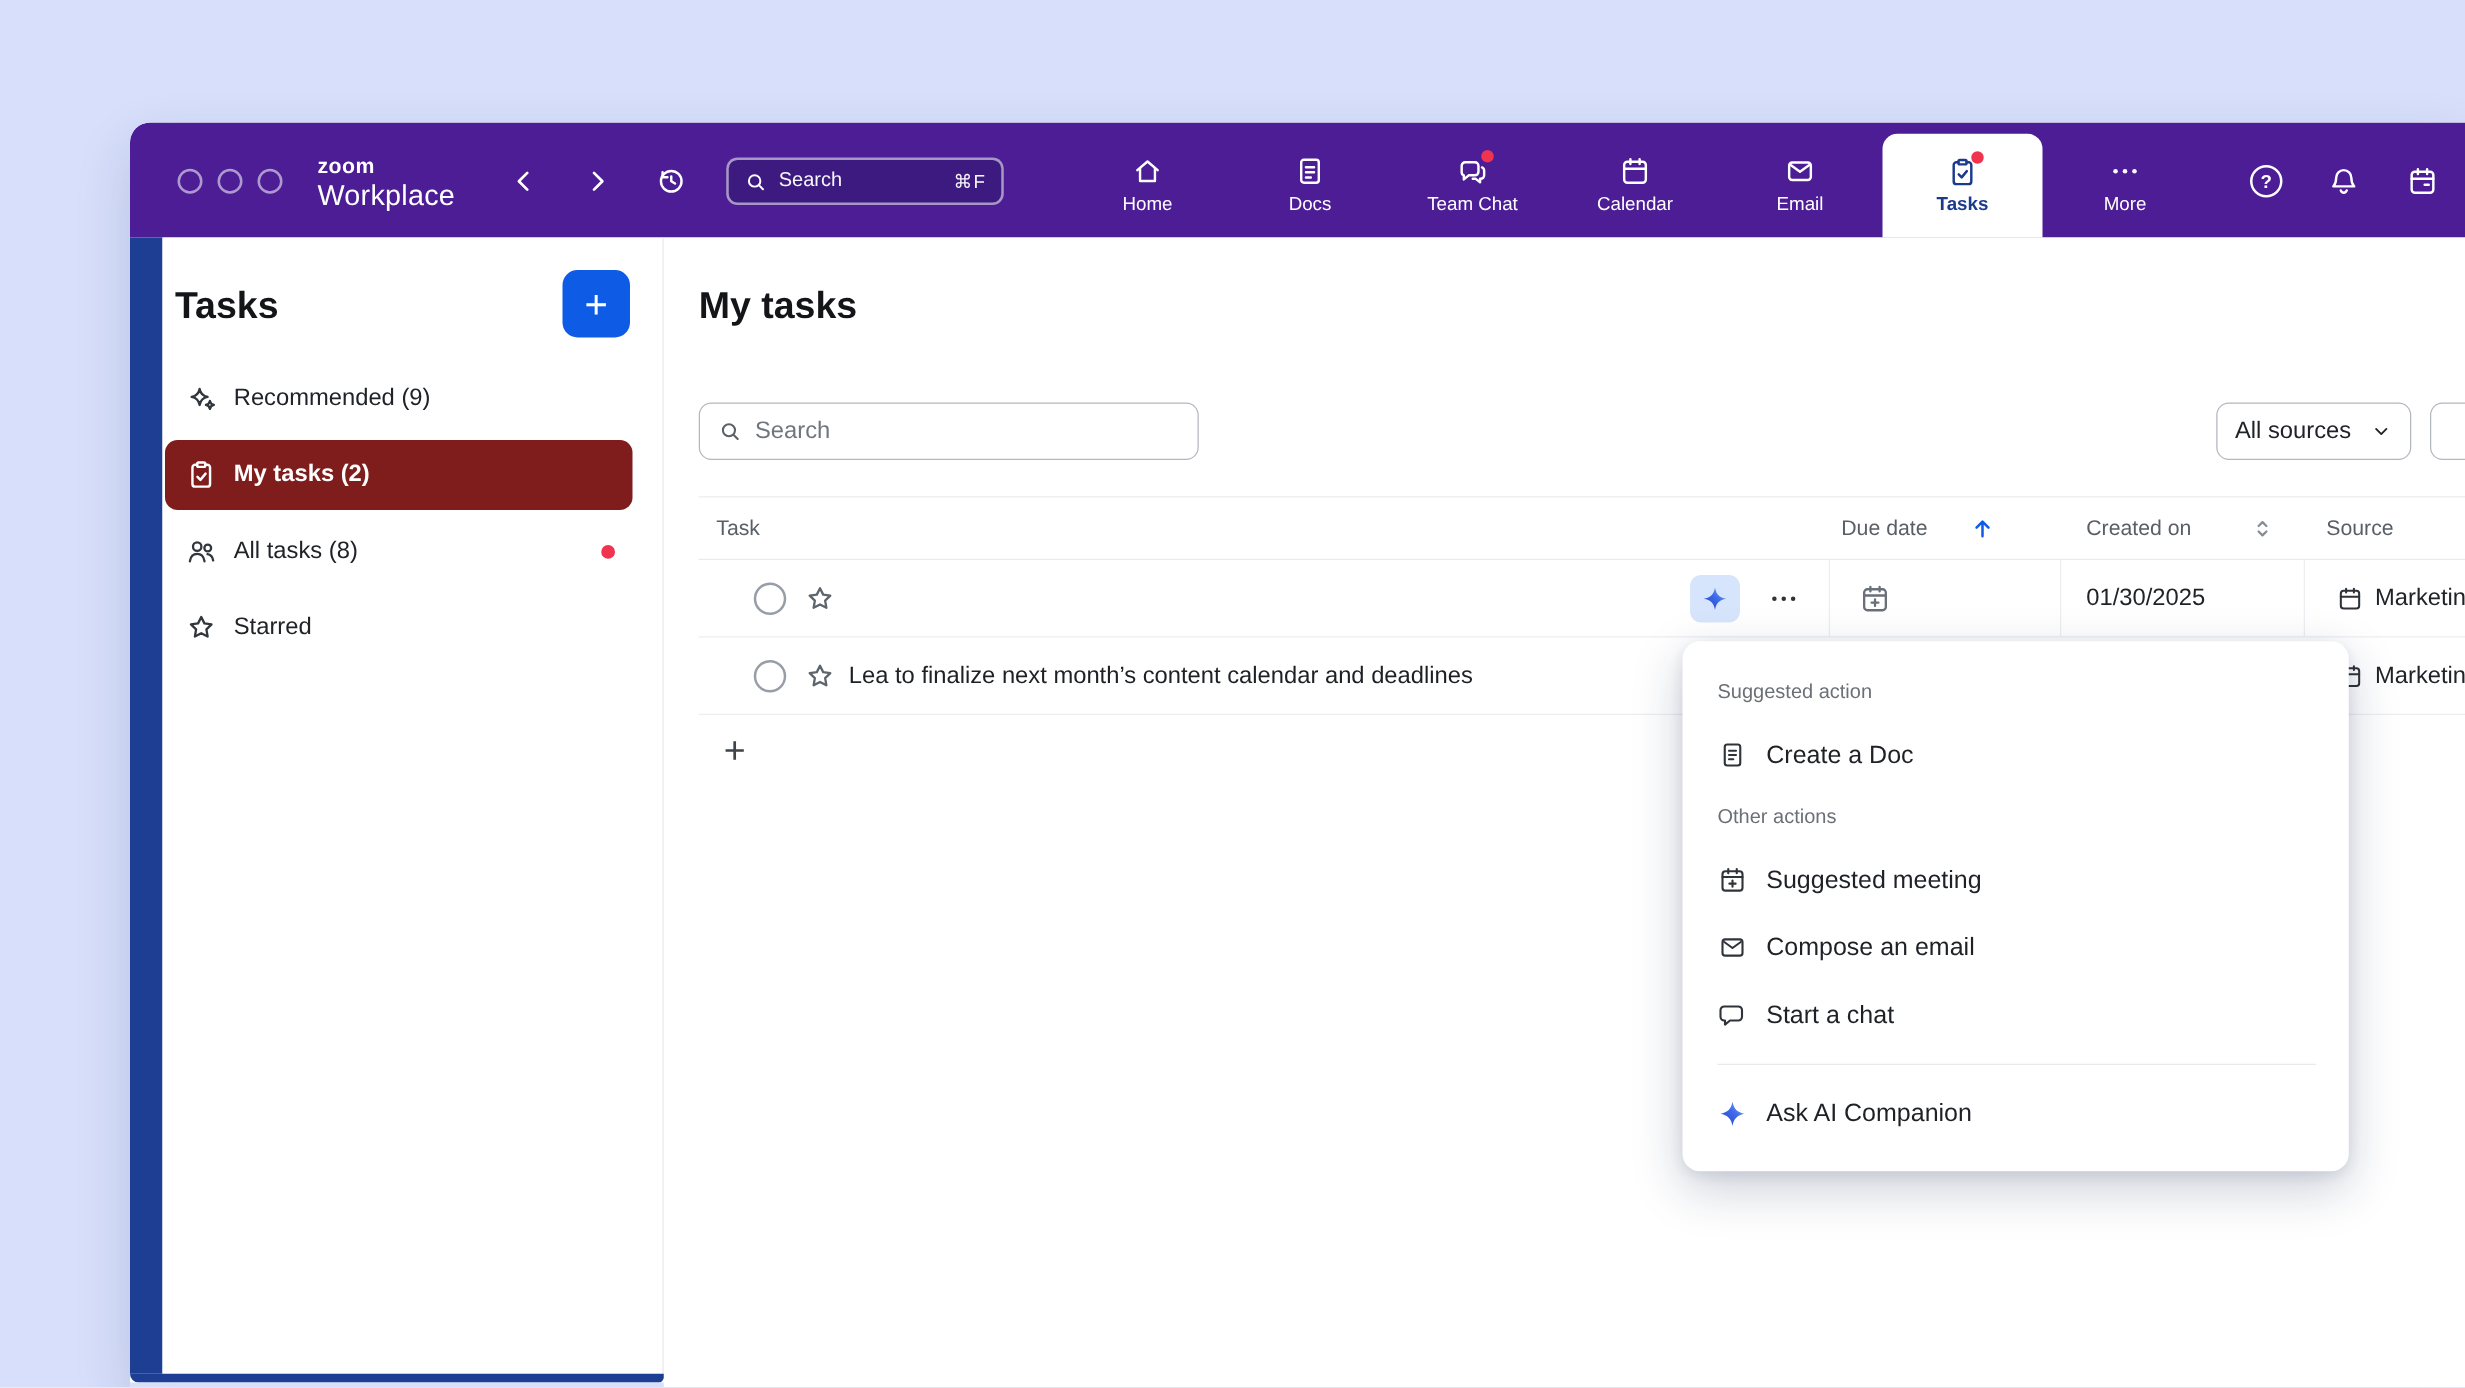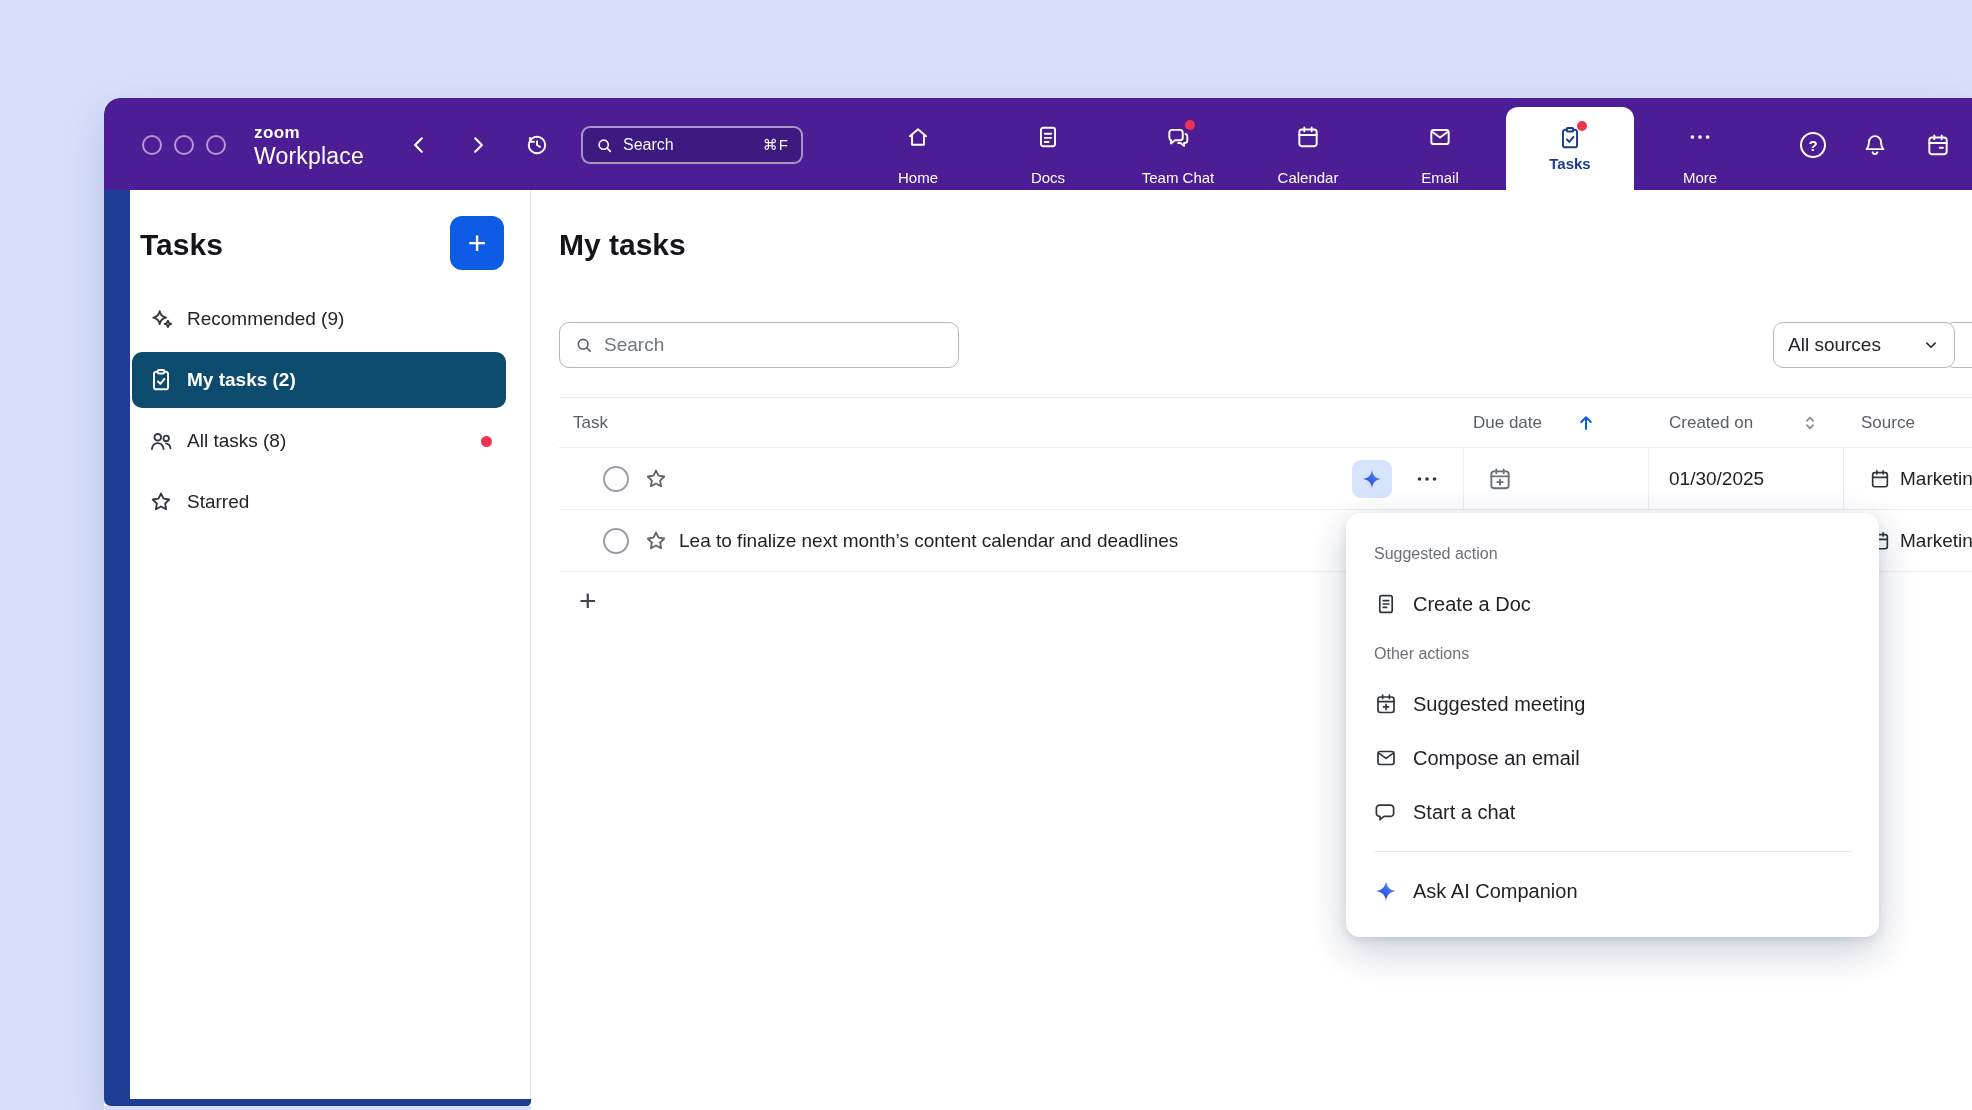--- a/index.html
+++ b/index.html
@@ -15,21 +15,21 @@
   .topbar { position:absolute; left:0; top:0; width:100%; height:92px; background:#4c1d95; border-top-left-radius:16px; }
   .tl { position:absolute; top:37px; width:20px; height:20px; border:2px solid rgba(255,255,255,.55); border-radius:50%; background:transparent; }
   .logo { position:absolute; left:150px; top:26px; color:#fff; line-height:1; }
   .logo .z { font-size:17px; font-weight:bold; letter-spacing:.4px; }
   .logo .w { font-size:23px; font-weight:500; margin-top:4px; letter-spacing:.2px; }
   .tb-btn { position:absolute; top:34px; width:26px; height:26px; background:none; border:none; color:#fff; cursor:pointer; }
   .tb-search { position:absolute; left:477px; top:28px; width:222px; height:38px; border:2px solid rgba(255,255,255,.55);
                background:rgba(8,18,56,.22); border-radius:9px; display:flex; align-items:center; padding:0 12px; color:#fff; }
   .tb-search .ph { font-size:16px; margin-left:9px; color:rgba(255,255,255,.96); }
   .tb-search .sc { margin-left:auto; font-size:15px; letter-spacing:1px; color:rgba(255,255,255,.96); }
-  .nav { position:absolute; top:26px; width:110px; display:flex; flex-direction:column; align-items:center; gap:19px; color:#fff; cursor:pointer; }
+  .nav { position:absolute; top:26px; width:110px; display:flex; flex-direction:column; align-items:center; gap:5px; color:#fff; cursor:pointer; }
   .nav .nlb { font-size:15px; }
   .rel { position:relative; display:inline-block; width:26px; height:26px; }
   .badge { position:absolute; top:-4px; right:-4px; width:10px; height:10px; border-radius:50%; background:#f0334f; }
   .tab { position:absolute; left:1402px; top:9px; width:128px; height:83px; background:#fff; border-radius:12px 12px 0 0;
          display:flex; flex-direction:column; align-items:center; justify-content:center; gap:4px; color:#1a3a8c; cursor:pointer; }
   .tab .nlb { font-size:15px; font-weight:600; }
   .help { position:absolute; left:1696px; top:34px; width:26px; height:26px; border:2px solid #fff; border-radius:50%;
           background:none; color:#fff; font-size:15px; font-weight:bold; display:flex; align-items:center; justify-content:center; cursor:pointer; }
   svg { display:block; }
 
@@ -38,32 +38,32 @@
   .bottom-edge { position:absolute; left:0; bottom:4px; width:427px; height:7px; background:#1d3e92; border-radius:0 0 6px 10px; }
   .bottom-gap { position:absolute; left:0; bottom:0; width:427px; height:4px; background:#d7dffa; }
   .sidebar { position:absolute; left:26px; top:92px; width:401px; height:909px; background:#fff; border-right:1px solid #e3e5ea; }
   .sb-title { position:absolute; left:10px; top:38px; font-size:30px; font-weight:bold; color:#141519; }
   .sb-add { position:absolute; left:320px; top:26px; width:54px; height:54px; background:#0e5ce6; border:none; border-radius:12px;
             color:#fff; font-size:32px; font-weight:300; line-height:1; display:flex; align-items:center; justify-content:center; cursor:pointer; }
   .sb-list { position:absolute; left:2px; top:101px; right:24px; }
   .sb-item { display:flex; align-items:center; height:56px; border-radius:10px; padding-left:16px;
              color:#202327; font-size:19px; position:relative; margin-bottom:5px; cursor:pointer; }
   .sb-item .ic { width:26px; height:26px; margin-right:13px; color:#32373e; flex:none; }
-  .sb-item.selected { background:#0c4a6e; color:#fff; font-weight:600; }
+  .sb-item.selected { background:#7f1d1d; color:#fff; font-weight:600; }
   .sb-item.selected .ic { color:#fff; }
   .sb-dot { position:absolute; right:14px; top:23px; width:11px; height:11px; border-radius:50%; background:#f0334f; }
 
   
   .main { position:absolute; left:427px; top:92px; width:1441px; height:920px; background:#fff; }
   .m-title { position:absolute; left:28px; top:38px; font-size:30px; font-weight:bold; color:#141519; }
   .m-search { position:absolute; left:28px; top:132px; width:400px; height:46px; border:1.5px solid #b3b8c0; border-radius:10px;
               display:flex; align-items:center; padding:0 14px; background:#fff; color:#5c6167; }
   .m-search input { border:none; outline:none; flex:1; margin-left:10px; font-size:19px; font-family:inherit; color:#3b4046; background:transparent; }
   .m-search input::placeholder { color:#70767e; }
-  .m-sources { position:absolute; left:1242px; top:132px; width:182px; height:46px; border:1.5px solid #b3b8c0; border-radius:10px;
+  .m-sources { position:absolute; left:1242px; top:132px; width:156px; height:46px; border:1.5px solid #b3b8c0; border-radius:10px;
                background:#fff; display:flex; align-items:center; justify-content:space-between; padding:4px 14px;
                font-size:19px; font-family:inherit; color:#202327; cursor:pointer; }
   .m-cut { position:absolute; left:1413px; top:132px; width:90px; height:46px; border:1.5px solid #b3b8c0; border-radius:10px; background:#fff; cursor:pointer; }
   .thead { position:absolute; left:28px; top:207px; width:1413px; height:51px; border-top:1px solid #e9ebef; border-bottom:1px solid #e9ebef; }
   .th { position:absolute; top:50%; transform:translateY(-50%); font-size:17px; color:#595f66; white-space:nowrap; cursor:pointer; }
   .hic { position:absolute; top:50%; transform:translateY(-50%); cursor:pointer; }
   .trow { position:absolute; left:28px; width:1413px; height:62px; border-bottom:1px solid #eceef2; overflow:hidden; }
   .sep { position:absolute; top:0; bottom:0; width:1px; background:#eceef2; }
   .cb { position:absolute; left:44px; top:18px; width:26px; height:26px; border:2px solid #989ea7; border-radius:50%; background:#fff; cursor:pointer; }
   .strow { position:absolute; left:84px; top:18px; width:26px; height:26px; color:#5e646c; cursor:pointer; }

